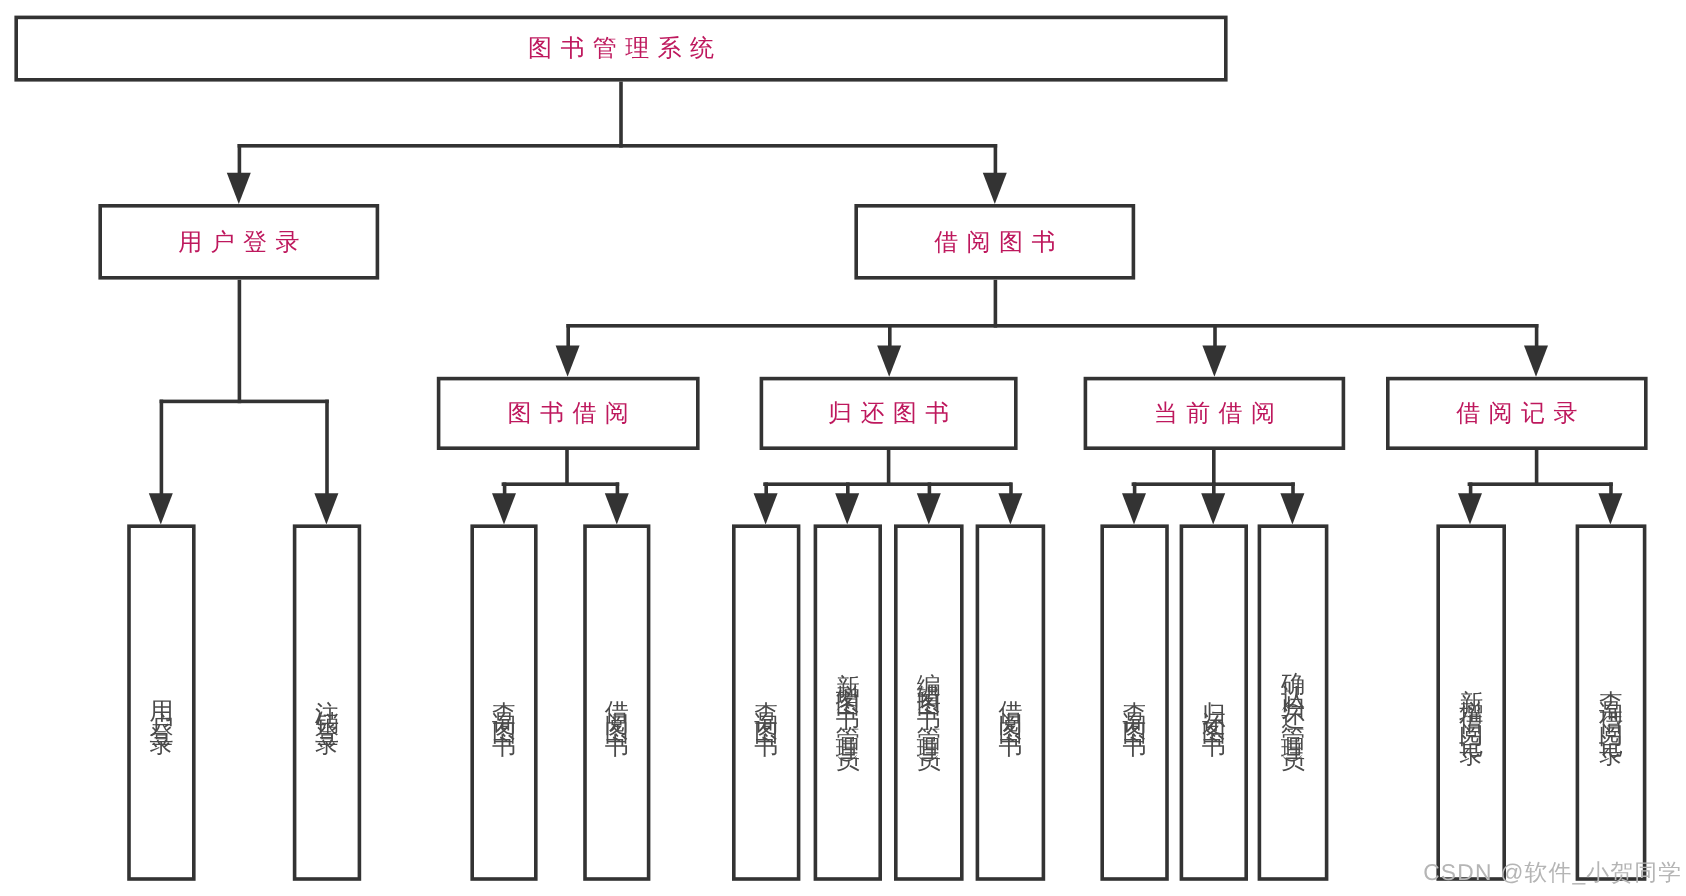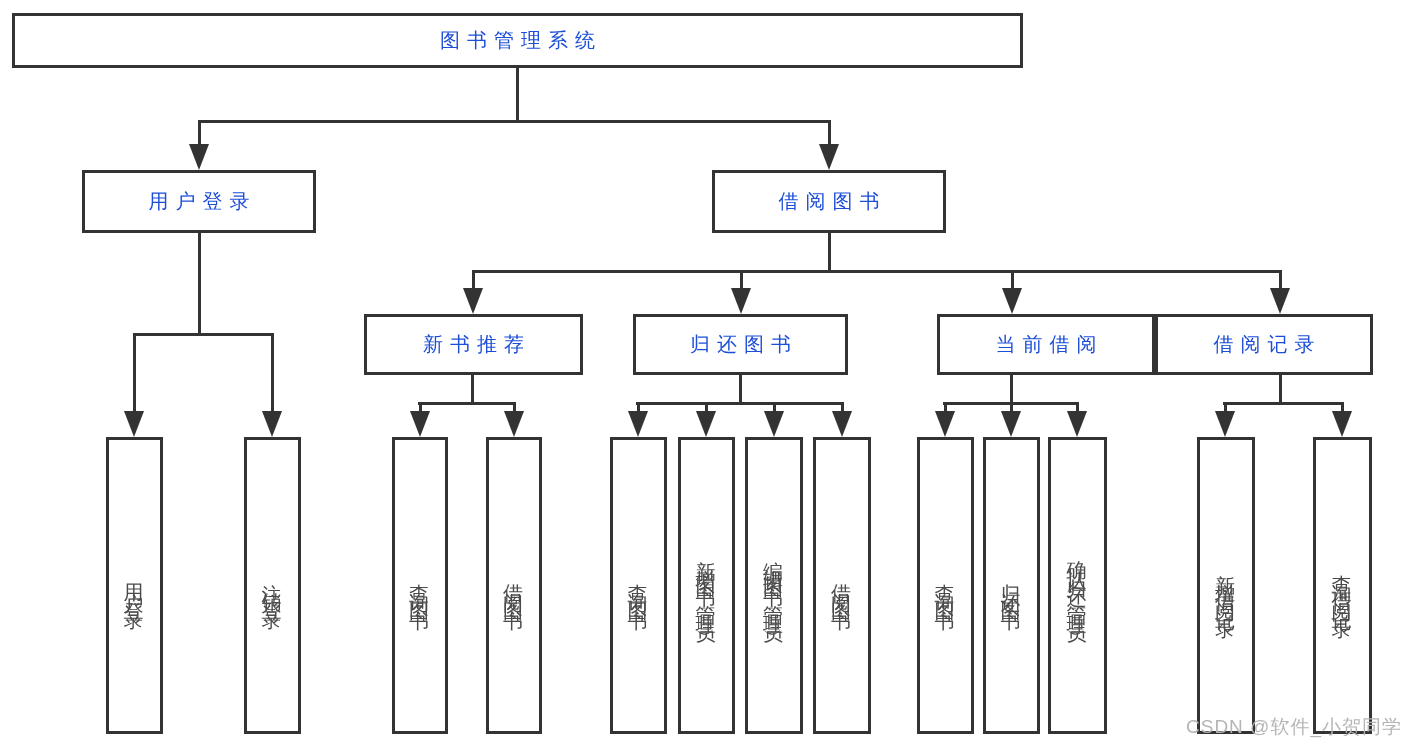--- a/index.html
+++ b/index.html
@@ -5,21 +5,21 @@
   html,body{margin:0;padding:0;background:#ffffff;}
   .canvas{
     position:relative;width:1405px;height:747px;background:#ffffff;overflow:hidden;
     font-family:"Liberation Sans","DejaVu Sans",sans-serif;
   }
   .box{
     position:absolute;box-sizing:border-box;border:3px solid #333333;background:#ffffff;
     display:flex;align-items:center;justify-content:center;z-index:2;
   }
   .box.h span{
-    color:#1d4ed8;font-size:20px;letter-spacing:7px;text-indent:7px;white-space:nowrap;
+    color:#be185d;font-size:20px;letter-spacing:7px;text-indent:7px;white-space:nowrap;
   }
   .box.leaf span{
     writing-mode:vertical-rl;text-orientation:mixed;
     color:#4a4a4a;font-size:20px;letter-spacing:9px;white-space:nowrap;
   }
   .vline{position:absolute;width:3px;background:#333333;z-index:1;}
   .hline{position:absolute;height:3px;background:#333333;z-index:1;}
   .arrow{
     position:absolute;width:0;height:0;z-index:1;
     border-left:10px solid transparent;border-right:10px solid transparent;
@@ -96,26 +96,26 @@
   </div>
 
   <div class="box h" style="left:82px;top:170px;width:234px;height:63px">
     <span>用户登录</span>
   </div>
   <div class="box h" style="left:712px;top:170px;width:234px;height:63px">
     <span>借阅图书</span>
   </div>
 
   <div class="box h" style="left:364px;top:314px;width:219px;height:61px">
-    <span>新书推荐</span>
+    <span>图书借阅</span>
   </div>
   <div class="box h" style="left:633px;top:314px;width:215px;height:61px">
     <span>归还图书</span>
   </div>
-  <div class="box h" style="left:937px;top:314px;width:218px;height:61px">
+  <div class="box h" style="left:903px;top:314px;width:218px;height:61px">
     <span>当前借阅</span>
   </div>
   <div class="box h" style="left:1155px;top:314px;width:218px;height:61px">
     <span>借阅记录</span>
   </div>
 
   <div class="box leaf" style="left:106px;top:437px;width:57px;height:297px">
     <span>用户登录</span>
   </div>
   <div class="box leaf" style="left:244px;top:437px;width:57px;height:297px">

